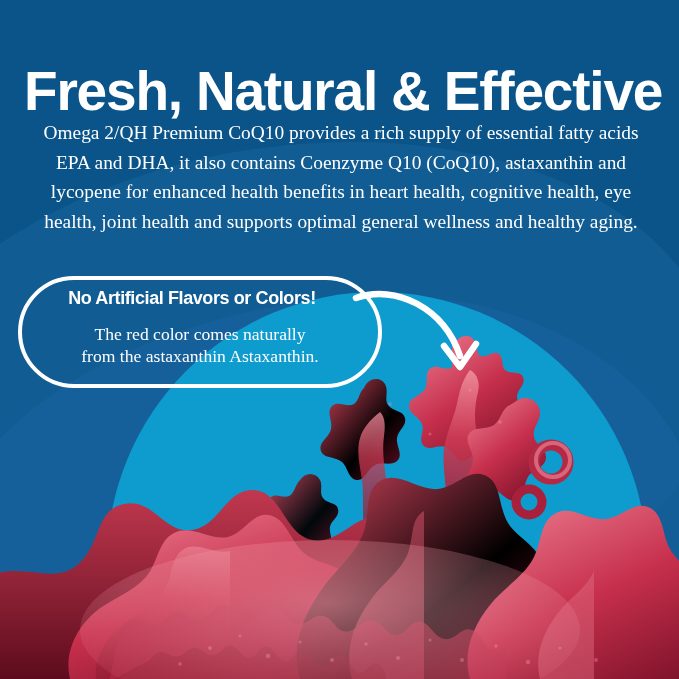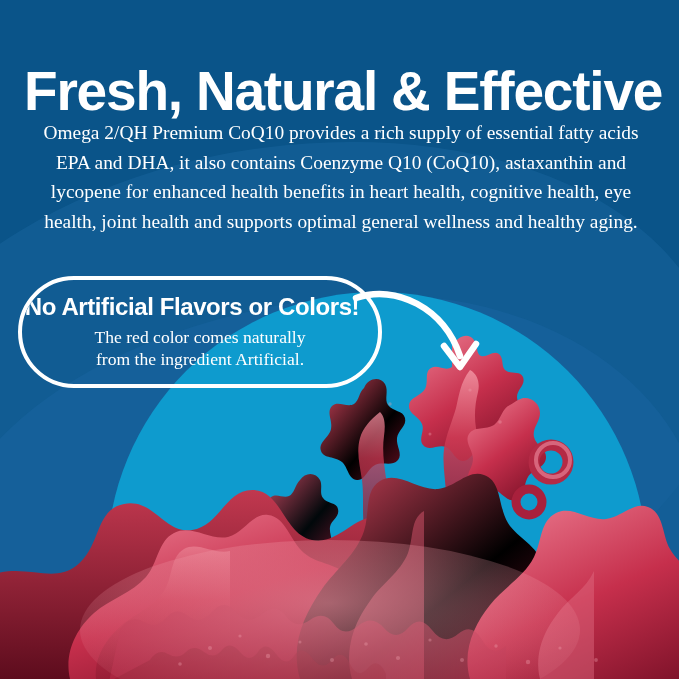--- a/index.html
+++ b/index.html
@@ -105,34 +105,34 @@
     border-radius: 60px;
     background: transparent;
     display: flex;
     flex-direction: column;
     align-items: center;
     justify-content: center;
     overflow: hidden;
   }
   .bubble-title {
     color: #ffffff;
-    font-size: 24px;
+    font-size: 18px;
     font-weight: bold;
     letter-spacing: -.4px;
     line-height: 1.1;
     margin: 0 16px 6px 0;
     white-space: nowrap;
   }
   .bubble-sub {
     color: #ffffff;
     font-family: "Liberation Serif", serif;
     font-size: 17.6px;
     line-height: 22px;
     text-align: center;
-    margin: 0;
+    margin: 8px;
   }
 
   
   .arrow {
     position: absolute;
     left: 352px;
     top: 278px;
     width: 140px;
     height: 110px;
     pointer-events: none;
@@ -234,21 +234,21 @@
   </div>
 
   <h1 class="headline">Fresh, Natural &amp; Effective</h1>
 
   <p class="blurb">Omega 2/QH Premium CoQ10 provides a rich supply of essential fatty acids EPA and DHA, it also contains Coenzyme Q10 (CoQ10), astaxanthin and lycopene for enhanced health benefits in heart health, cognitive health, eye health, joint health and supports optimal general wellness and healthy aging.</p>
 
   <div class="bubble">
     <div class="bubble-title">No Artificial Flavors or Colors!</div>
     <div class="bubble-sub">
       <span>The red color comes naturally</span><br>
-      <span>from the ingredient Artificial.</span>
+      <span>from the astaxanthin Astaxanthin.</span>
     </div>
   </div>
 
   <svg class="arrow" viewBox="0 0 140 110">
     <path d="M4 20 C 44 6, 92 30, 108 78" fill="none" stroke="#ffffff" stroke-width="6.5" stroke-linecap="round"></path>
     <path d="M92 68 L108 89 L124 66" fill="none" stroke="#ffffff" stroke-width="6.5" stroke-linecap="round" stroke-linejoin="round"></path>
   </svg>
 
 </div>
 

